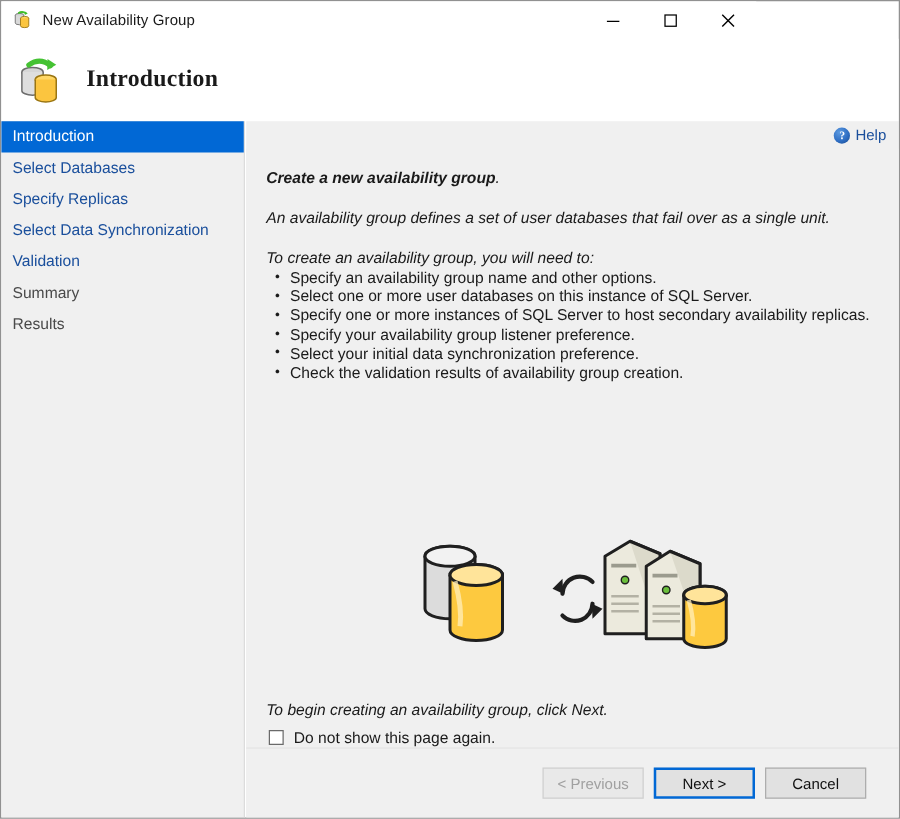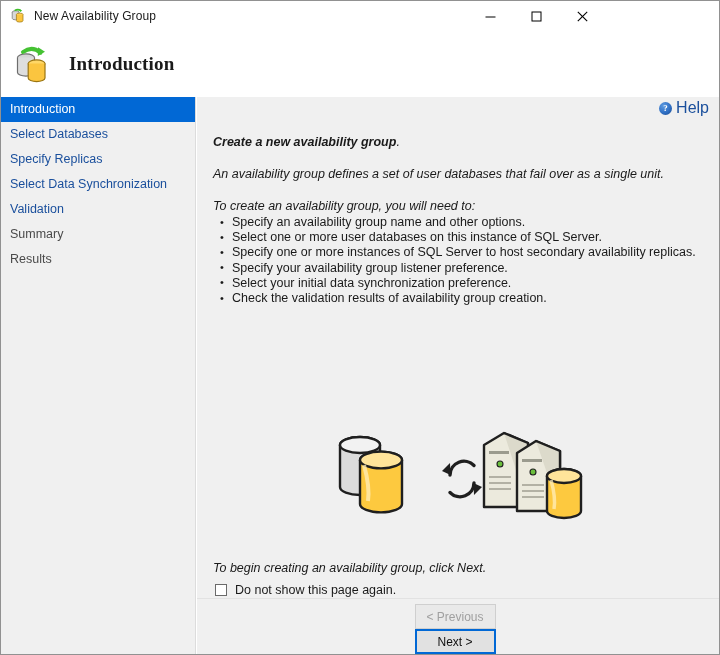--- a/index.html
+++ b/index.html
@@ -139,21 +139,21 @@
     color: #ffffff;
     font-size: 9px;
     font-weight: bold;
     line-height: 13px;
     text-align: center;
     margin-right: 4px;
     flex: none;
     font-family: "Liberation Serif", serif;
   }
   #help-label {
-    font-size: 16px;
+    font-size: 12px;
     color: #1a4f9c;
   }
 
   #body-panel {
     position: absolute;
     left: 0; top: 22px;
     right: 0;
     bottom: 55px;
     background: #f0f0f0;
     border-bottom: 1px solid #e2e2e2;
@@ -242,23 +242,22 @@
   
   #footer {
     position: absolute;
     left: 0; bottom: 0;
     right: 0;
     height: 55px;
     background: #f0f0f0;
     display: flex;
     align-items: center;
     justify-content: flex-end;
-    padding-right: 14px;
-    box-sizing: border-box;
-    flex-direction: column;
+    padding-right: 26px;
+    box-sizing: border-box;
   }
   .btn {
     width: 81px;
     height: 25px;
     font-size: 12px;
     font-family: "Liberation Sans", sans-serif;
     background: #e1e1e1;
     border: 1px solid #adadad;
     color: #101010;
     margin-left: 8px;
@@ -417,16 +416,17 @@
       <div id="checkrow">
         <div id="checkbox"></div>
         <div id="checklabel">Do not show this page again.</div>
       </div>
 
     </div>
 
     <div id="footer">
       <div class="btn disabled">&lt; Previous</div>
       <div class="btn default">Next &gt;</div>
+      <div class="btn">Cancel</div>
     </div>
 
   </div>
 </div>
 
 </body></html>

